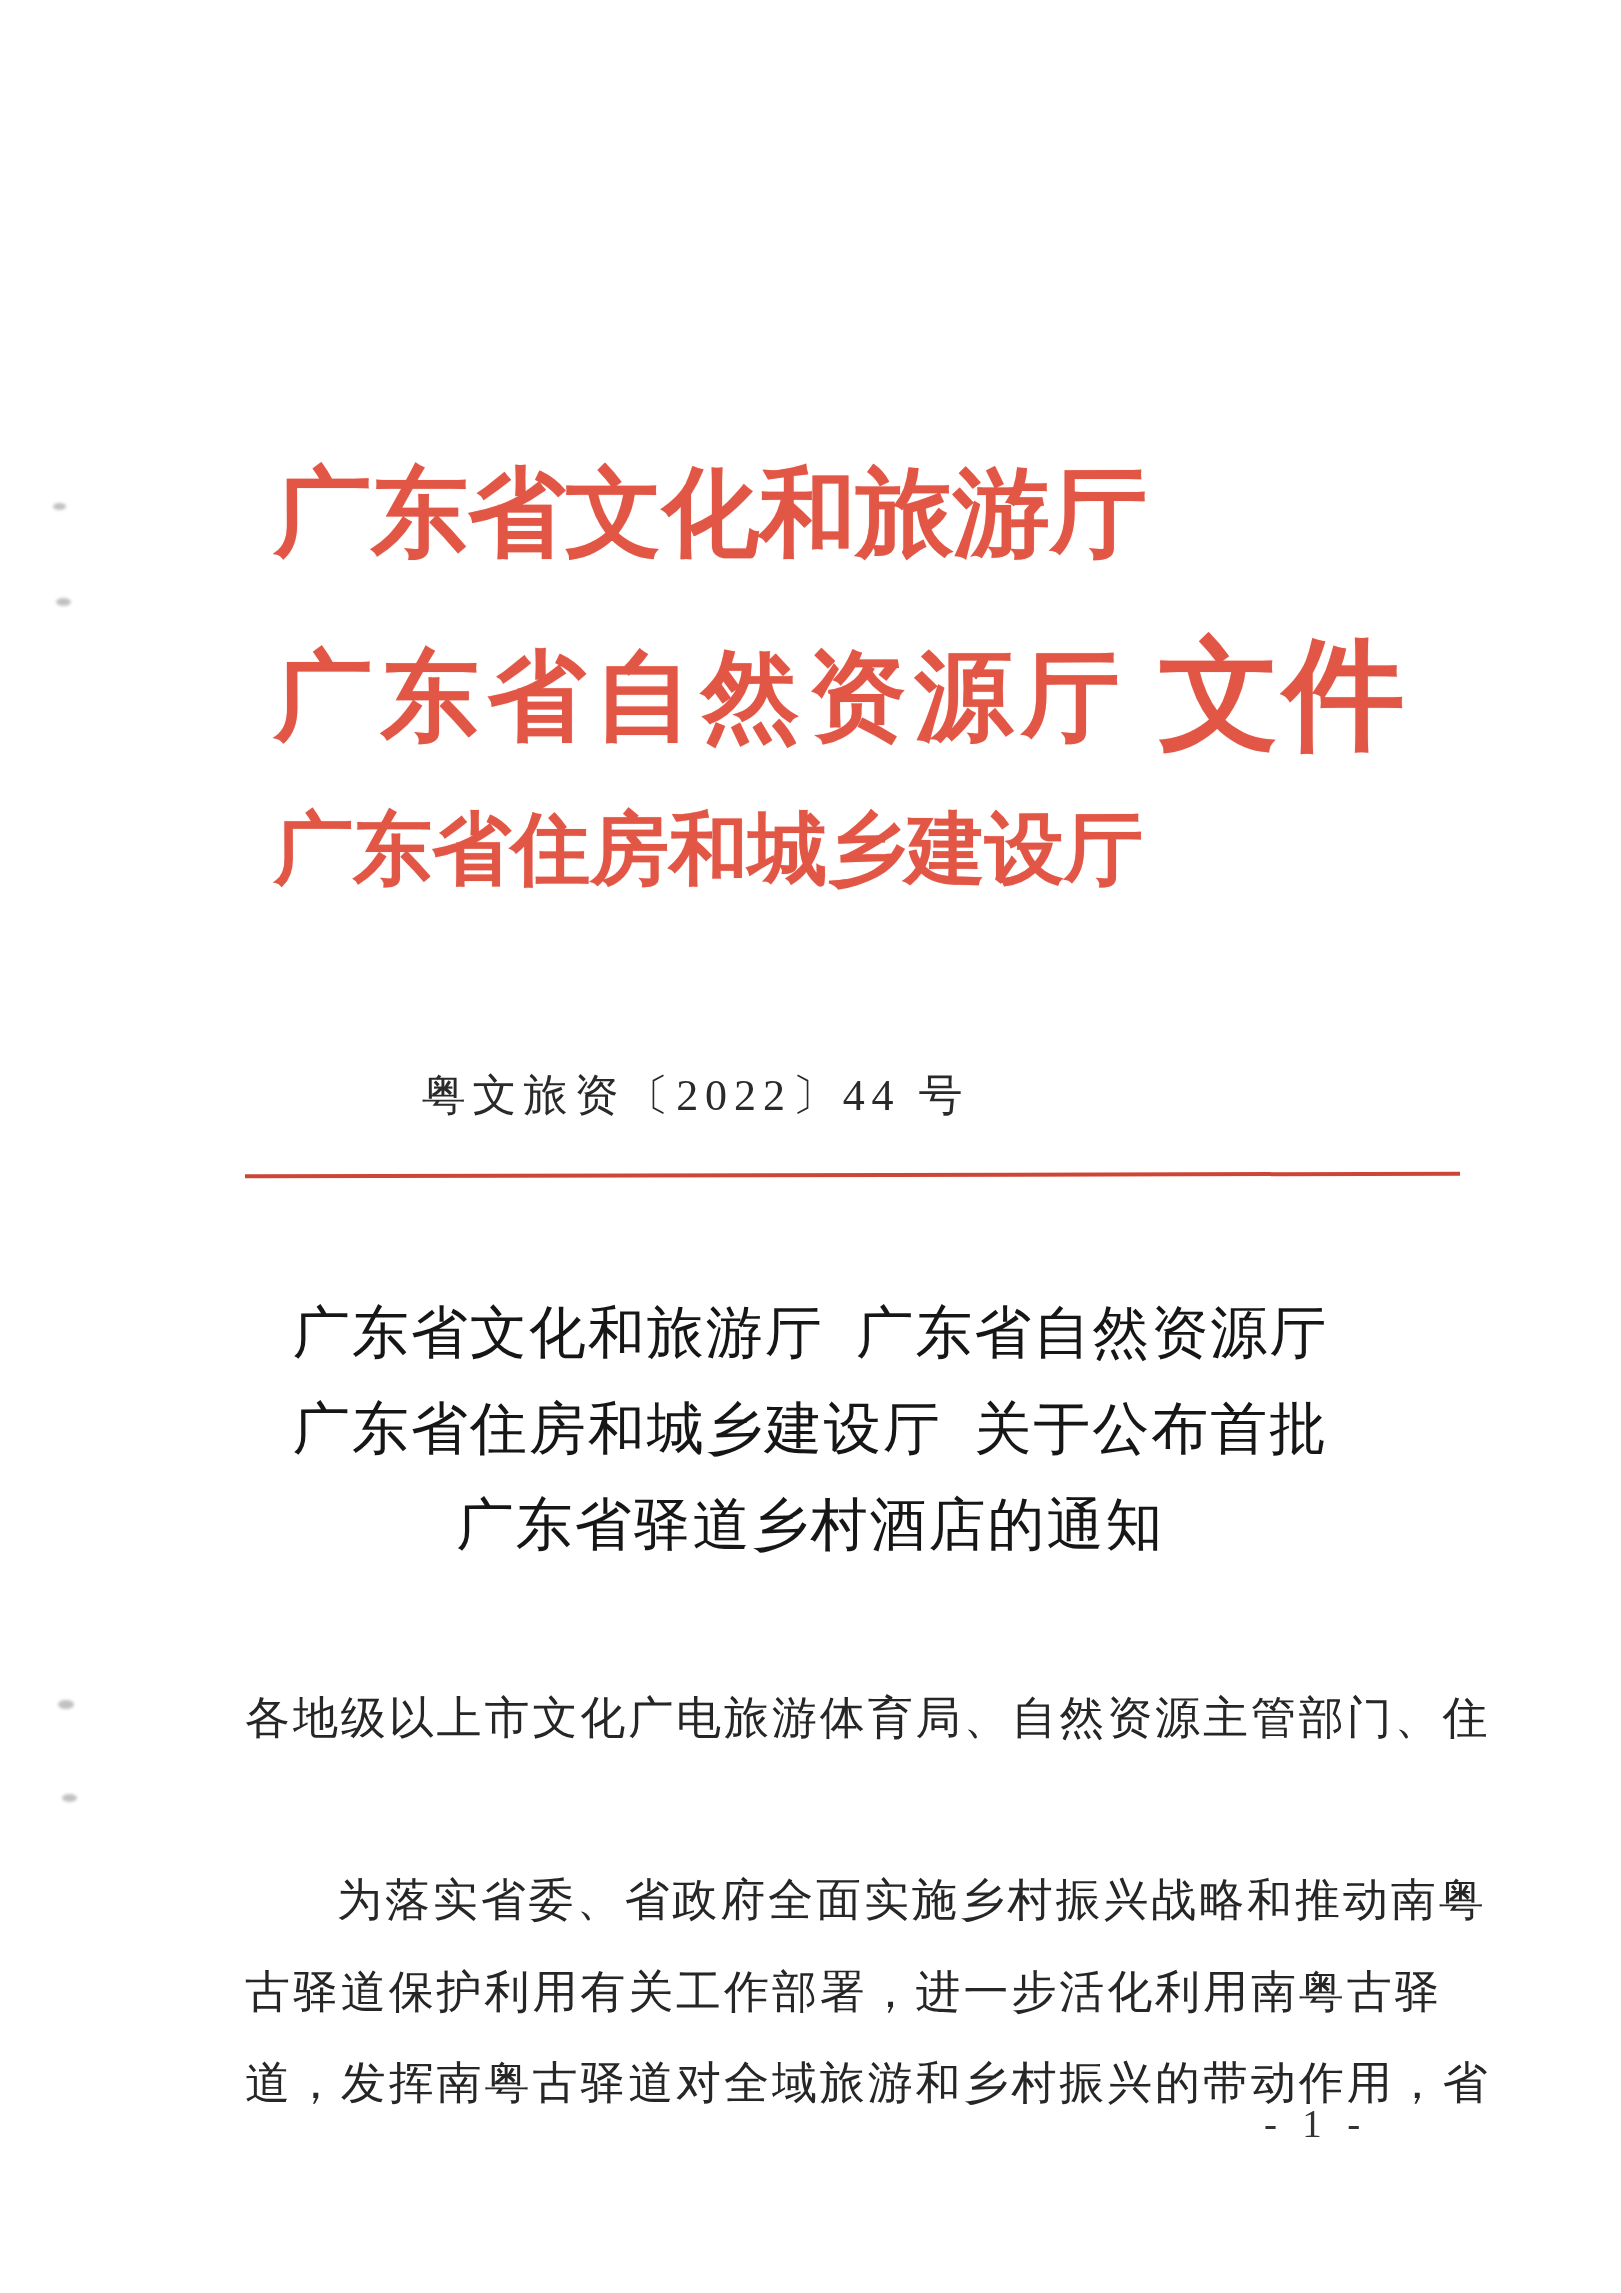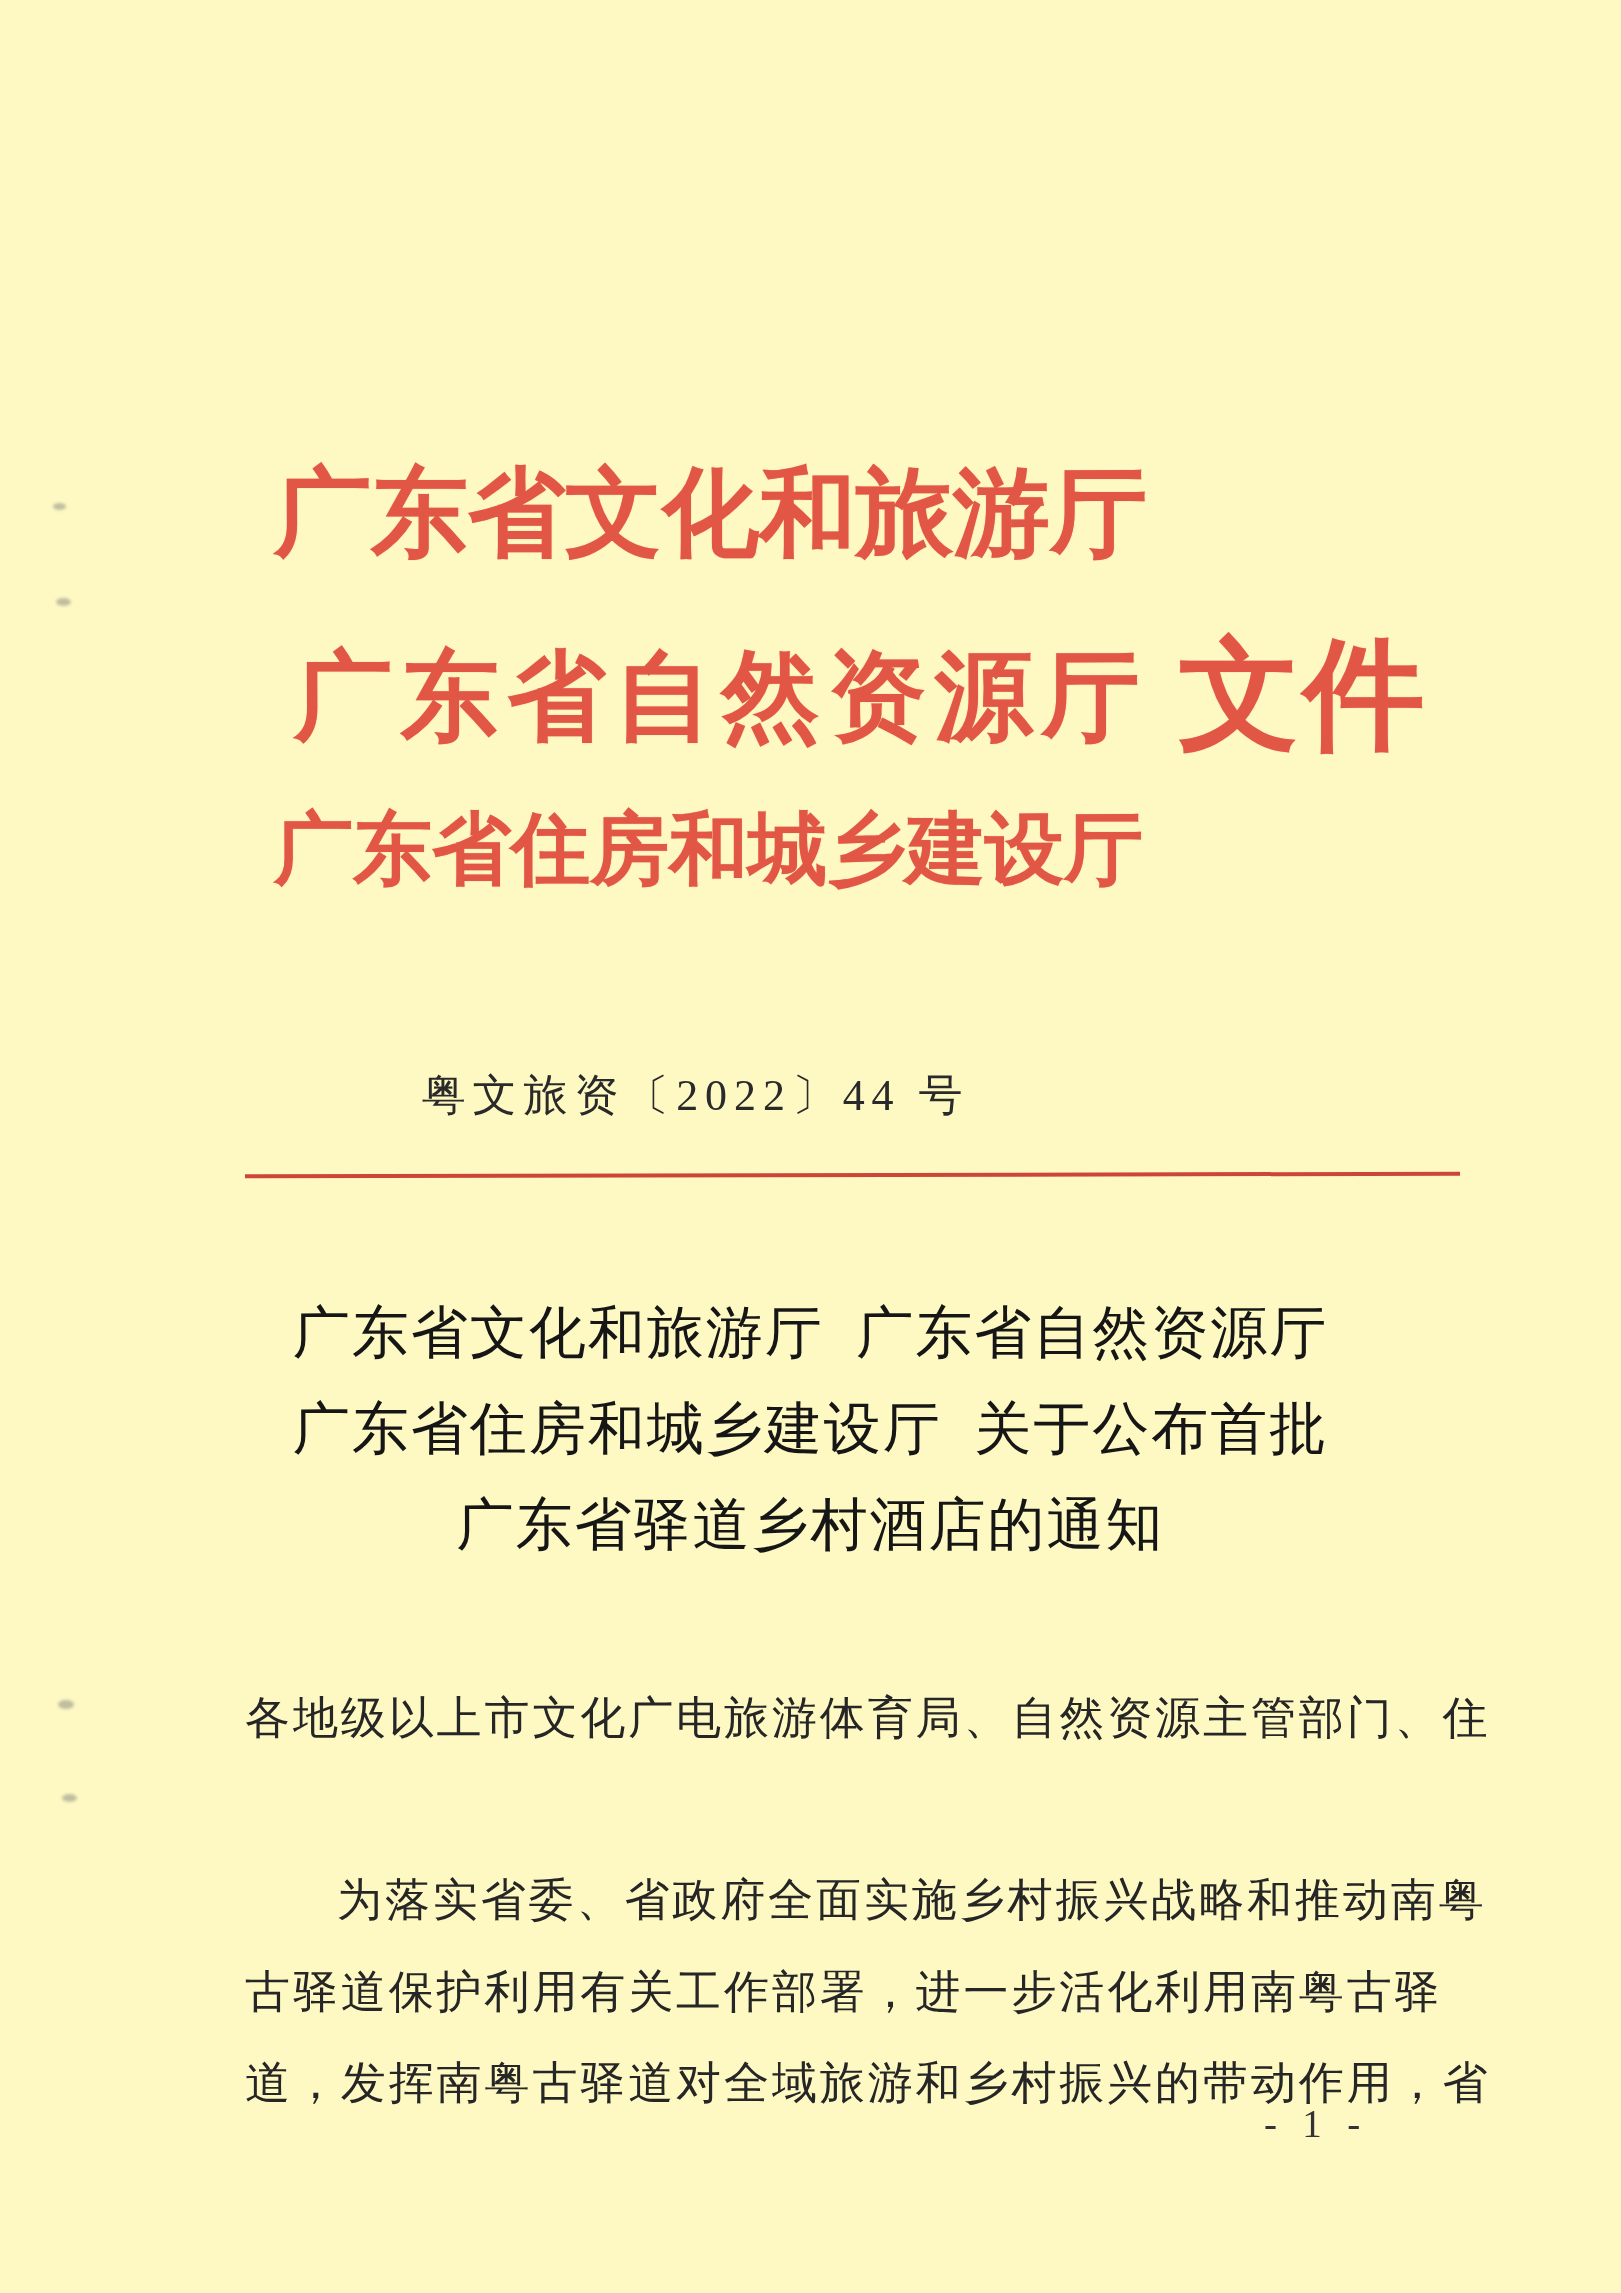--- a/index.html
+++ b/index.html
@@ -4,37 +4,37 @@
 <style>
   html, body {
     margin: 0;
     padding: 0;
     background: #e8e8e8;
   }
   .page {
     position: relative;
     width: 1621px;
     height: 2294px;
-    background: #fef9c3;
+    background: #ffffff;
     overflow: hidden;
     font-family: "Liberation Serif", "DejaVu Serif", serif;
   }
   
   .red-head-line {
     position: absolute;
     left: 274px;
     color: #e25646;
     font-weight: bold;
     white-space: pre;
     line-height: 1;
     text-shadow: 0 0 1px rgba(226,86,70,0.55);
   }
   .red-line-1 { top: 465px; font-size: 97px; letter-spacing: 0px; }
   .red-line-2 { top: 635px; font-size: 98px; }
-  .red-line-2 .dept { letter-spacing: 8.8px; margin-left: 20px; }
+  .red-line-2 .dept { letter-spacing: 8.8px; }
   .red-line-2 .wenjian {
     font-size: 121px;
     letter-spacing: 3.9px;
     margin-left: 30px;
     vertical-align: -5.9px;
   }
   .red-line-3 { top: 810px; font-size: 79px; letter-spacing: 0px; }
 
   
   .doc-number {

